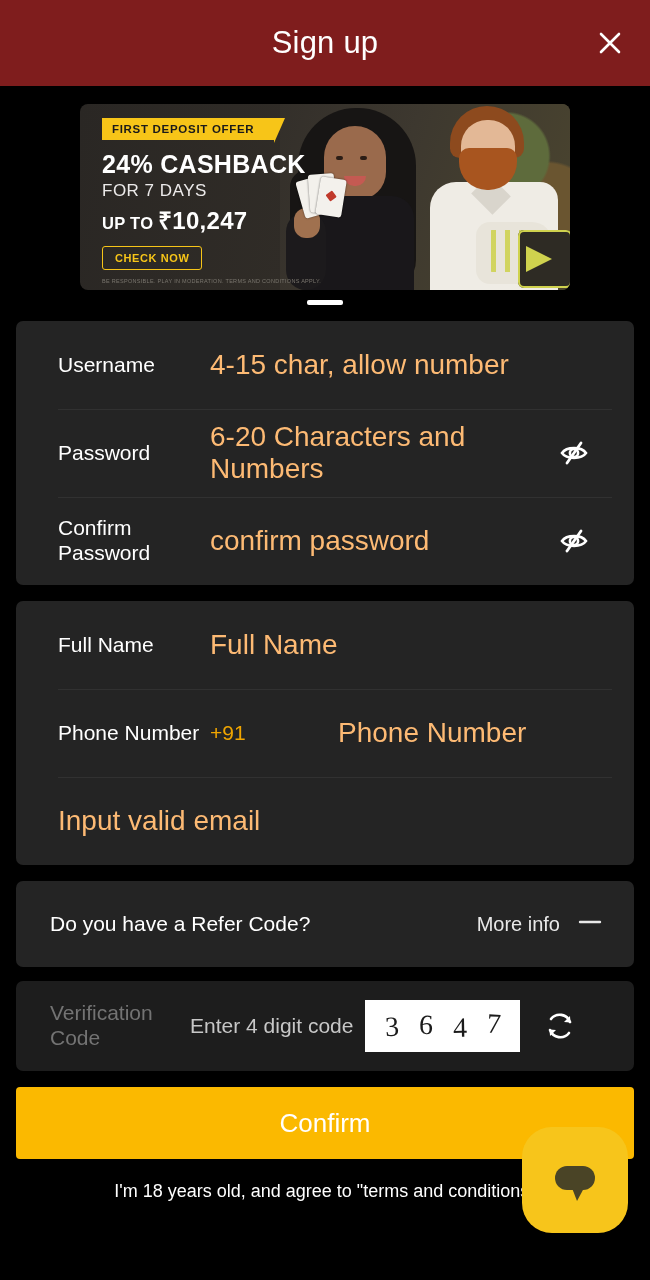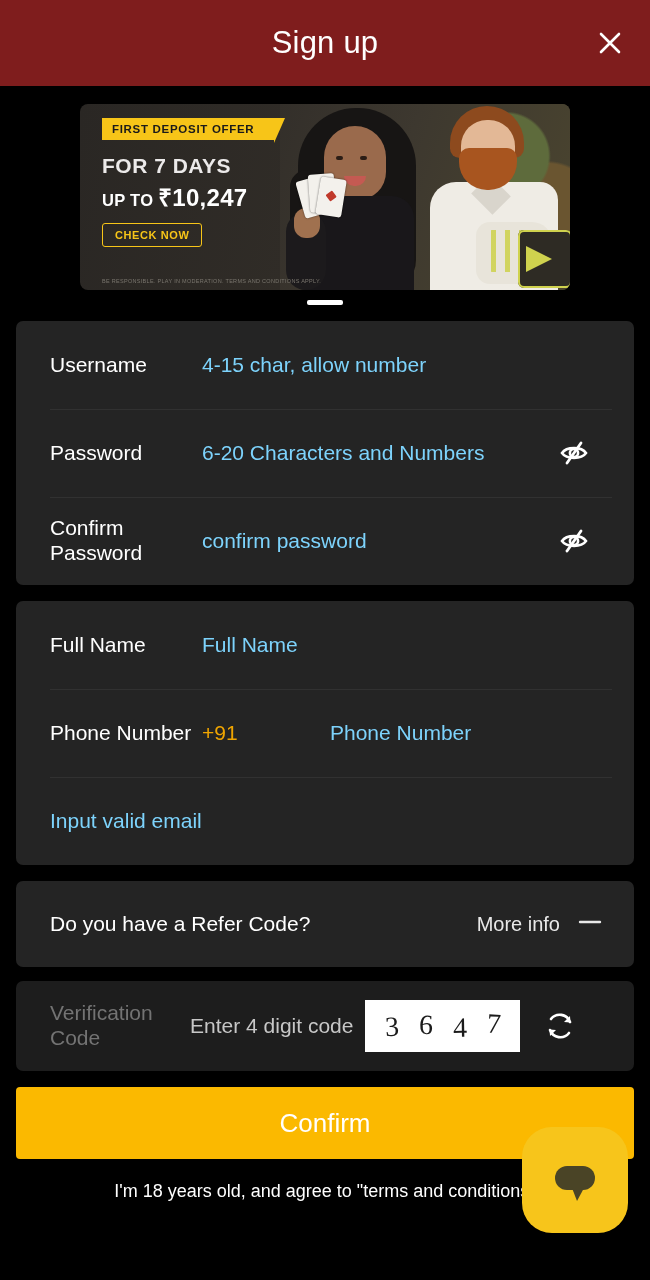--- a/index.html
+++ b/index.html
@@ -132,21 +132,21 @@
     color:#1a1a1a; font-size:11.5px; font-weight:bold; letter-spacing:.7px;
     padding:5px 20px 5px 10px; margin-bottom:11px;
   }
   .tag-ribbon:after {
     content:""; position:absolute; right:-11px; top:0;
     border-left:11px solid #F7C518;
     border-top:0 solid transparent;
     border-bottom:25px solid transparent;
   }
   .b-line1 { color:#fff; font-size:25px; font-weight:bold; letter-spacing:.3px; line-height:1.08; }
-  .b-line2 { color:#eceaea; font-size:21px; font-weight:bold; letter-spacing:.5px; margin-top:3px; }
+  .b-line2 { color:#eceaea; font-size:17px; font-weight:normal; letter-spacing:.5px; margin-top:3px; }
   .b-line3 { color:#fff; font-size:16.5px; font-weight:bold; letter-spacing:.3px; margin-top:2px; }
   .b-line3 b { font-size:24px; }
   .check-now {
     display:inline-block; margin-top:10px;
     border:1.5px solid #F7C518; color:#F7C518;
     font-size:11px; font-weight:bold; letter-spacing:.6px;
     padding:5px 12px; border-radius:3px;
   }
   .b-legal {
     position:absolute; left:22px; bottom:6px; width:330px;
@@ -160,29 +160,30 @@
     margin:16px 16px 0 16px;
     background:#242424;
     border-radius:7px;
     overflow:hidden;
   }
   .row {
     display:flex; align-items:center;
     min-height:88px;
     padding:0 38px 0 34px;
     position:relative;
+    margin-left:8px;
   }
   .row + .row:before {
     content:""; position:absolute; left:34px; right:22px; top:0; height:1px; background:#313131;
   }
   .lbl {
     width:152px; flex:none;
     color:#ffffff; font-size:21px; line-height:1.18;
   }
-  .ph { color:#7dd3fc; font-size:21px; flex:1; }
+  .ph { color:#fdba74; font-size:28px; flex:1; }
   .eye-btn { width:44px; height:44px; display:flex; align-items:center; justify-content:center; flex:none; }
   .cc { color:#F0A500; font-size:21px; width:128px; flex:none; }
 
   
   .refer-row {
     display:flex; align-items:center; justify-content:space-between;
     min-height:86px; padding:0 30px 0 34px;
   }
   .refer-q { color:#fff; font-size:21px; }
   .refer-right { display:flex; align-items:center; gap:16px; }
@@ -271,20 +272,21 @@
           <span class="m-eye l"></span>
             <span class="m-eye r"></span>
         </div>
         <div class="m-beard"></div>
         <div class="m-glove"></div>
         <div class="m-bat"></div>
       </div>
 
       <div class="banner-copy">
         <div class="tag-ribbon">FIRST DEPOSIT OFFER</div>
+        <div class="b-line1">24% CASHBACK</div>
         <div class="b-line2">FOR 7 DAYS</div>
         <div class="b-line3"><span>UP TO </span><b>₹10,247</b></div>
         <div class="check-now">CHECK NOW</div>
       </div>
       <div class="b-legal">BE RESPONSIBLE. PLAY IN MODERATION. TERMS AND CONDITIONS APPLY.</div>
     </div>
     <div class="dot-bar">
       <span></span>
     </div>
   </div>

